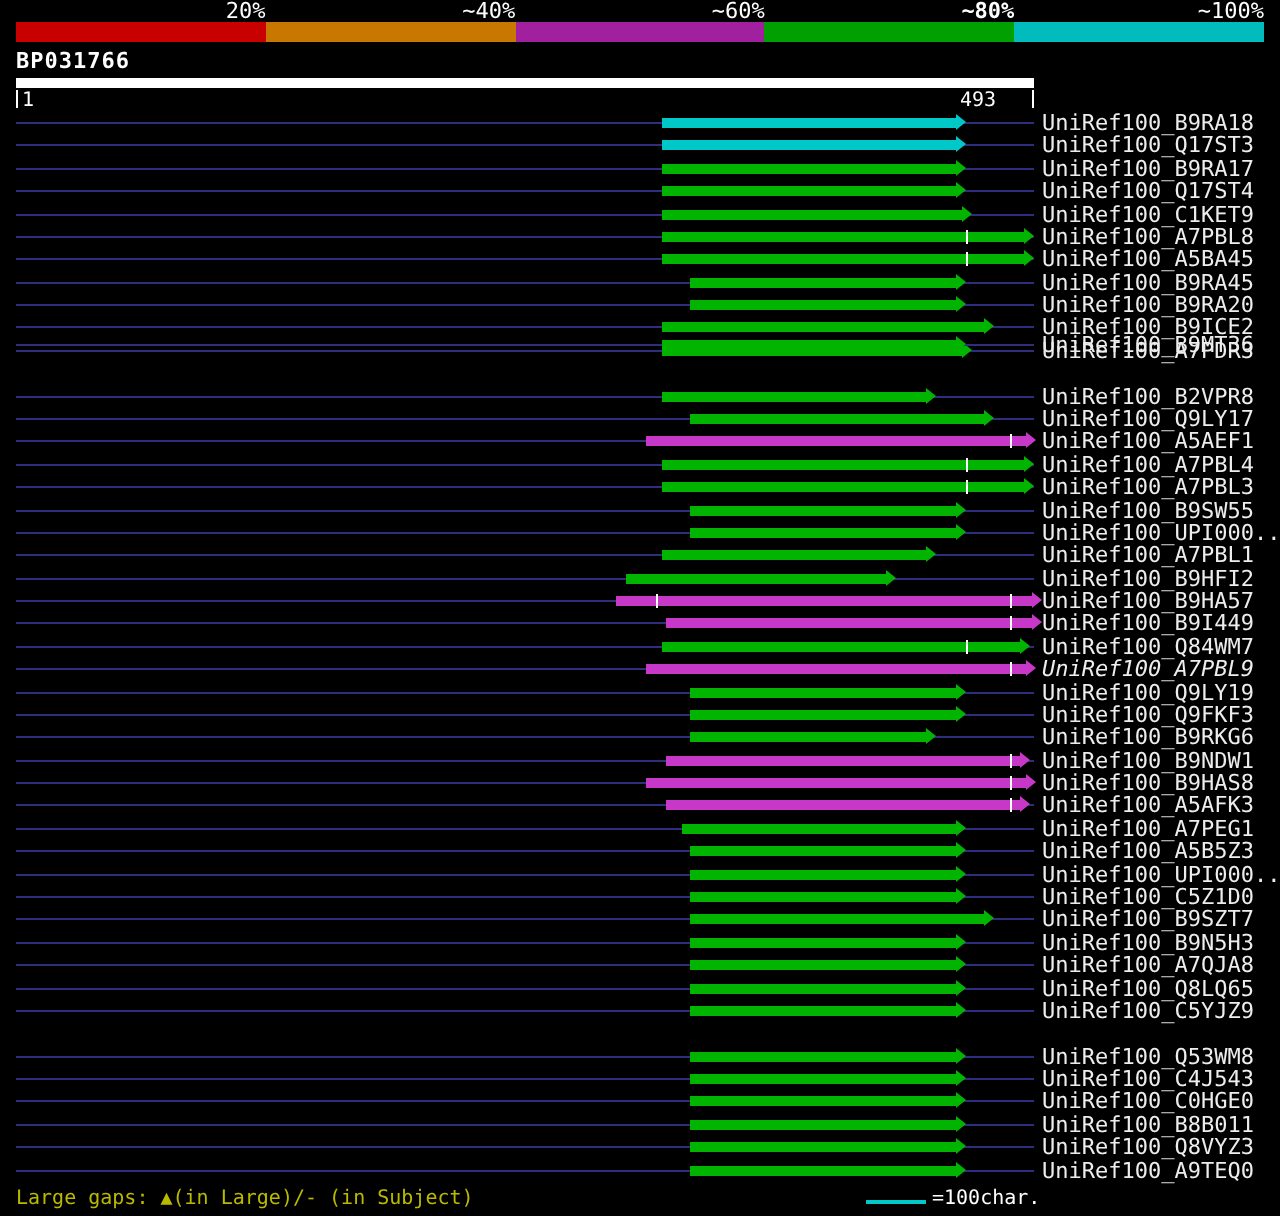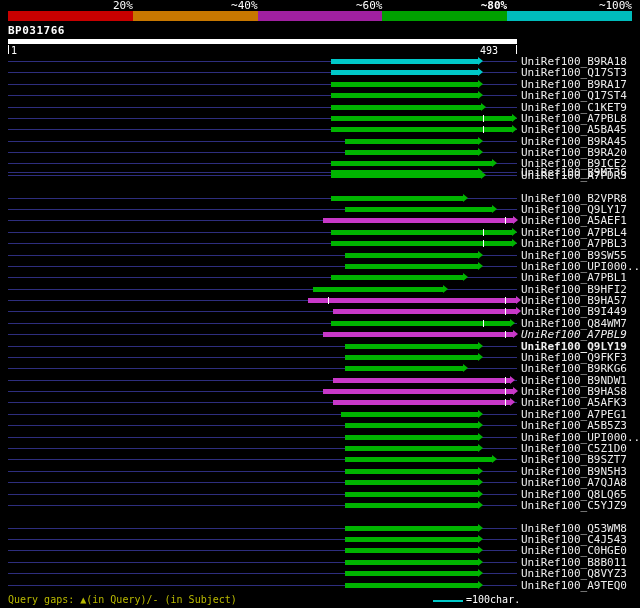--- a/index.html
+++ b/index.html
@@ -212,21 +212,21 @@
         <div class="tick" style="left: 482.929px;"></div>
         <div class="hitlabel">UniRef100_Q84WM7</div>
       </div>
       <div class="row" style="top: 273.192px; font-style: italic;">
         <div class="lane"></div>
         <div class="bar" style="left: 322.899px; width: 189.972px; background: rgb(200, 56, 200);"></div>
         <div class="arrow" style="left: 512.87px; border-left-color: rgb(200, 56, 200);"></div>
         <div class="tick" style="left: 504.611px;"></div>
         <div class="hitlabel">UniRef100_A7PBL9</div>
       </div>
-      <div class="row" style="top: 284.575px; font-weight: bold;">
+      <div class="row" style="top: 284.575px;">
         <div class="lane"></div>
         <div class="bar" style="left: 344.58px; width: 133.187px; background: rgb(0, 180, 0);"></div>
         <div class="arrow" style="left: 477.767px; border-left-color: rgb(0, 180, 0);"></div>
         <div class="hitlabel">UniRef100_Q9LY19</div>
       </div>
       <div class="row" style="top: 295.958px;">
         <div class="lane"></div>
         <div class="bar" style="left: 344.58px; width: 133.187px; background: rgb(0, 180, 0);"></div>
         <div class="arrow" style="left: 477.767px; border-left-color: rgb(0, 180, 0);"></div>
         <div class="hitlabel">UniRef100_Q9FKF3</div>
@@ -343,17 +343,17 @@
         <div class="hitlabel">UniRef100_Q8VYZ3</div>
       </div>
       <div class="row" style="top: 523.618px;">
         <div class="lane"></div>
         <div class="bar" style="left: 344.58px; width: 133.187px; background: rgb(0, 180, 0);"></div>
         <div class="arrow" style="left: 477.767px; border-left-color: rgb(0, 180, 0);"></div>
         <div class="hitlabel">UniRef100_A9TEQ0</div>
       </div>
     </div>
 
-  <div class="footer-note">Query gaps: ▲(in Query)/- (in Subject)</div>
+  <div class="footer-note">Large gaps: ▲(in Large)/- (in Subject)</div>
   <div class="scale-line"></div>
   <div class="scale-note">=100char.</div>
 
 </div>
 
 </body></html>

